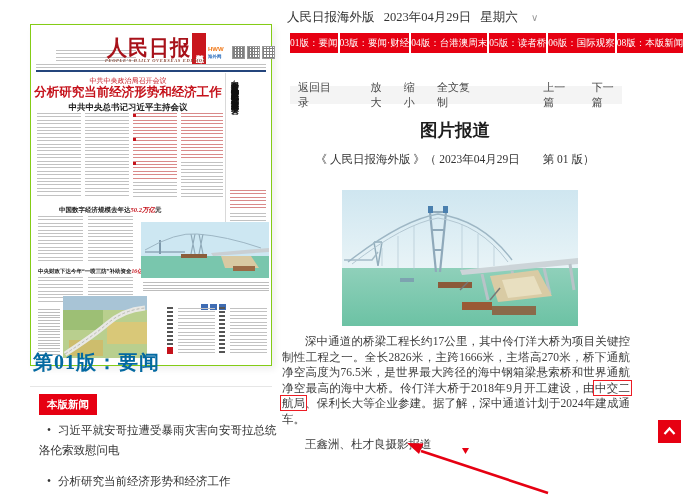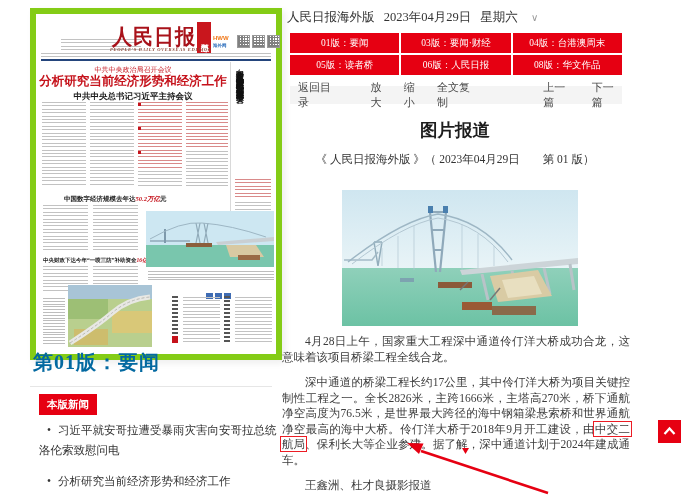--- a/index.html
+++ b/index.html
@@ -1,22 +1,22 @@
 <!DOCTYPE html>
 <html><head>
 <meta charset="utf-8">
 <style>
   html,body{margin:0;padding:0;background:#fff;}
   #app{position:relative;width:700px;height:502px;background:#fff;overflow:hidden;
        font-family:"Liberation Serif","DejaVu Serif",serif;color:#333;}
   .abs{position:absolute;}
 
   
-  #paper{left:30px;top:8px;width:240px;height:340px;background:#fff;
-         border:6px solid #84cc16;box-shadow:3px 3px 7px rgba(0,0,0,.07);cursor:pointer;}
+  #paper{left:30px;top:24px;width:240px;height:340px;background:#fff;
+         border:1px solid #84cc16;box-shadow:3px 3px 7px rgba(0,0,0,.07);cursor:pointer;}
   .ml{background:repeating-linear-gradient(to bottom,#c2c2c2 0 1px,transparent 1px 3.4px);}
   .ml-red{background:repeating-linear-gradient(to bottom,#d98a8a 0 1px,transparent 1px 3.4px);}
   .ml-fine{background:repeating-linear-gradient(to bottom,#bdbdbd 0 1px,transparent 1px 2.8px);}
   .vbar{background:repeating-linear-gradient(to bottom,#555 0 2.4px,transparent 2.4px 4px);width:6px;}
   #masthead{left:76px;top:9px;font-size:20px;font-weight:bold;color:#a8121a;
             letter-spacing:1px;transform:scaleY(1.08);}
   #edition-box{left:161px;top:8px;width:14px;height:31px;background:#c9161d;color:#fff;
                writing-mode:vertical-rl;font-size:8px;line-height:14px;text-align:center;font-weight:bold;}
   #masthead-en{left:74px;top:33px;font-size:4.5px;color:#8a4a3a;font-style:italic;
                font-weight:bold;letter-spacing:.7px;}
@@ -49,21 +49,21 @@
                font-size:10.5px;line-height:21px;text-align:center;font-weight:bold;}
   #news-list{left:39px;top:420px;width:246px;list-style:none;margin:0;padding:0;
              font-size:11.5px;color:#333;}
   #news-list li{line-height:20px;margin-bottom:11px;cursor:pointer;}
   #news-list .bullet{margin-left:8px;margin-right:7px;color:#333;}
 
   
   #top-header{left:287px;top:9px;font-size:12.5px;color:#333;}
   #top-header .caret{color:#9a9a9a;font-size:10px;margin-left:10px;cursor:pointer;}
   #nav-grid{left:290px;top:33px;width:332px;display:grid;
-            grid-template-columns:repeat(3,1fr);grid-auto-rows:20px;gap:2px;background:#fff;}
+            grid-template-columns:repeat(6,1fr);grid-auto-rows:20px;gap:2px;background:#fff;}
   #nav-grid .cell{background:#e60012;color:#fff;font-size:9.5px;display:flex;
                   align-items:center;justify-content:center;cursor:pointer;white-space:nowrap;}
   #toolbar{left:290px;top:86px;width:332px;height:18px;background:#f4f4f4;
            font-size:11px;color:#4a4a4a;display:flex;align-items:center;}
   #toolbar span{cursor:pointer;}
   #tb-back{margin-left:8px;}
   #tb-zoomin{margin-left:32px;}
   #tb-zoomout{margin-left:13px;}
   #tb-copy{margin-left:13px;}
   #tb-prev{margin-left:66px;}
@@ -184,22 +184,22 @@
     <span style="margin-left:6px;text-align:right;">2023年04月29日</span>
     <span style="margin-left:6px;">星期六</span>
     <span class="caret">∨</span>
   </div>
 
   <div id="nav-grid" class="abs">
     <div class="cell">01版：要闻</div>
     <div class="cell">03版：要闻·财经</div>
     <div class="cell">04版：台港澳周末</div>
     <div class="cell">05版：读者桥</div>
-    <div class="cell">06版：人民日报</div>
-    <div class="cell">08版：华文作品</div>
+    <div class="cell">06版：国际观察</div>
+    <div class="cell">08版：本版新闻</div>
   </div>
 
   <div id="article-title" class="abs">图片报道</div>
 
   <div id="toolbar" class="abs">
     <span id="tb-back">返回目录</span>
     <span id="tb-zoomin">放大</span>
     <span id="tb-zoomout">缩小</span>
     <span id="tb-copy">全文复制</span>
     <span id="tb-prev">上一篇</span>
@@ -242,21 +242,20 @@
       <rect x="96" y="92" width="34" height="6" fill="#8b5a3a"></rect>
       <rect x="120" y="112" width="30" height="8" fill="#9a5a35"></rect>
       <rect x="150" y="116" width="44" height="9" fill="#8a6a4a"></rect>
       <path d="M118 100 L126 92" stroke="#777" stroke-width="1.5"></path>
       <path d="M148 110 L158 98" stroke="#777" stroke-width="1.5"></path>
       <rect x="58" y="88" width="14" height="4" fill="#7da3b0"></rect>
     </svg>
   </div>
 
   <div id="article-body" class="abs">
-    <p>4月28日上午，国家重大工程深中通道伶仃洋大桥成功合龙，这意味着该项目桥梁工程全线合龙。</p>
     <p><span>深中通道的桥梁工程长约17公里，其中伶仃洋大桥为项目关键控制性工程之一。全长2826米，主跨1666米，主塔高270米，桥下通航净空高度为76.5米，是世界最大跨径的海中钢箱梁悬索桥和世界通航净空最高的海中大桥。伶仃洋大桥于2018年9月开工建设，由</span><span class="hl-box">中交二航局</span><span>、保利长大等企业参建。据了解，深中通道计划于2024年建成通车。</span></p>
     <p id="byline">王鑫洲、杜才良摄影报道</p>
   </div>
 
   <div id="annotation" class="abs">
     <svg width="190" height="64" xmlns="http://www.w3.org/2000/svg">
       <line x1="168" y1="55" x2="41" y2="13" stroke="#e60012" stroke-width="2.6"></line>
       <polygon points="27,5 43.5,5.5 39,16" fill="#e60012"></polygon>
       <polygon points="82,10 89,10 85.5,16" fill="#e60012"></polygon>
     </svg>

